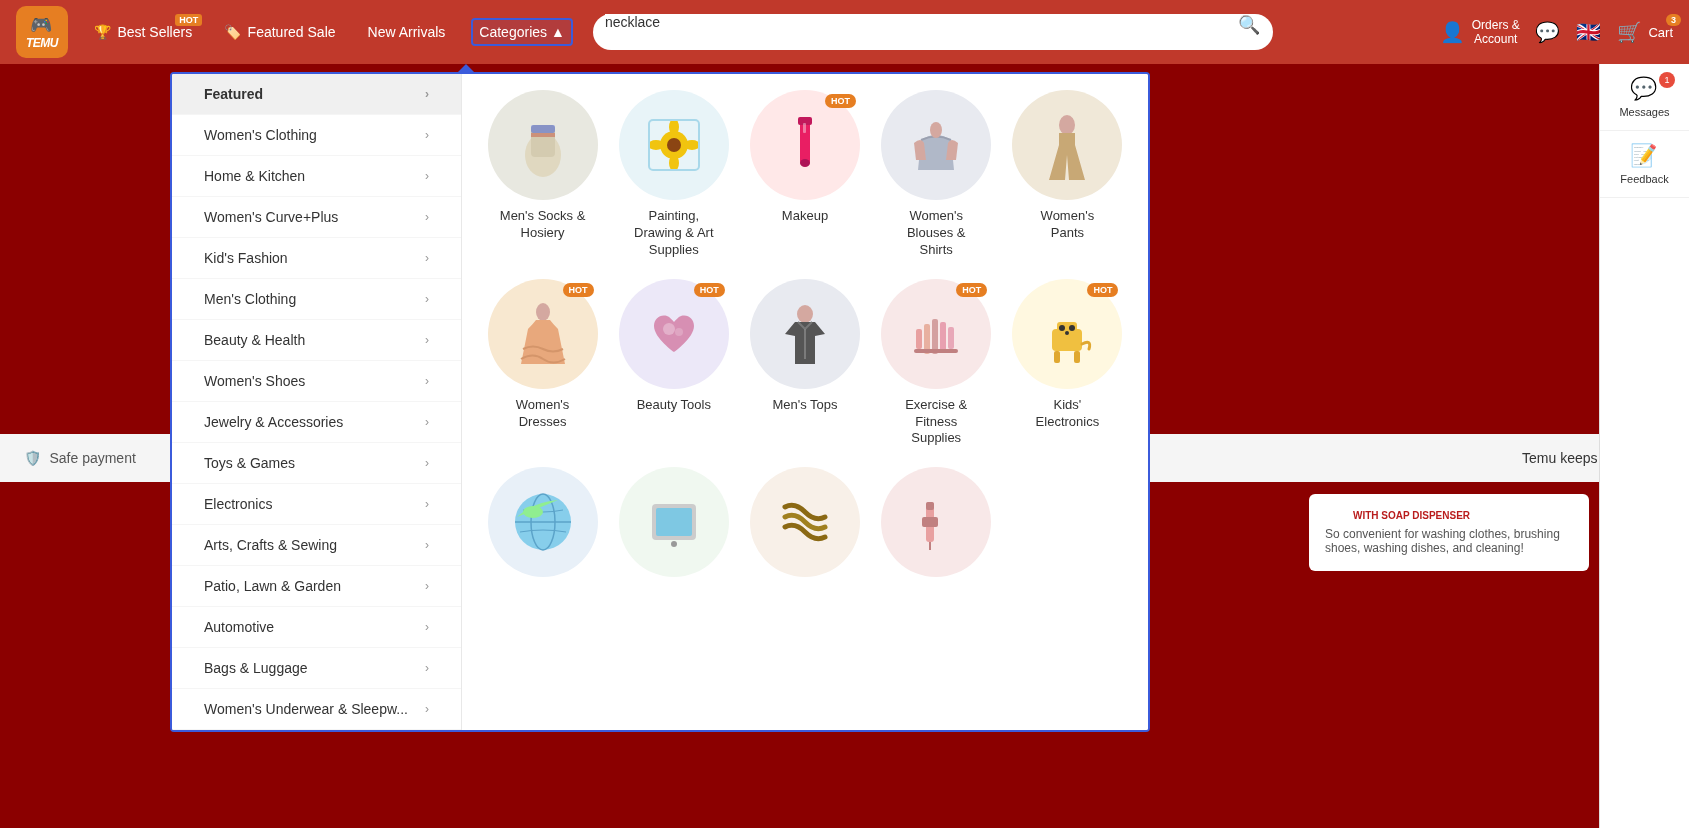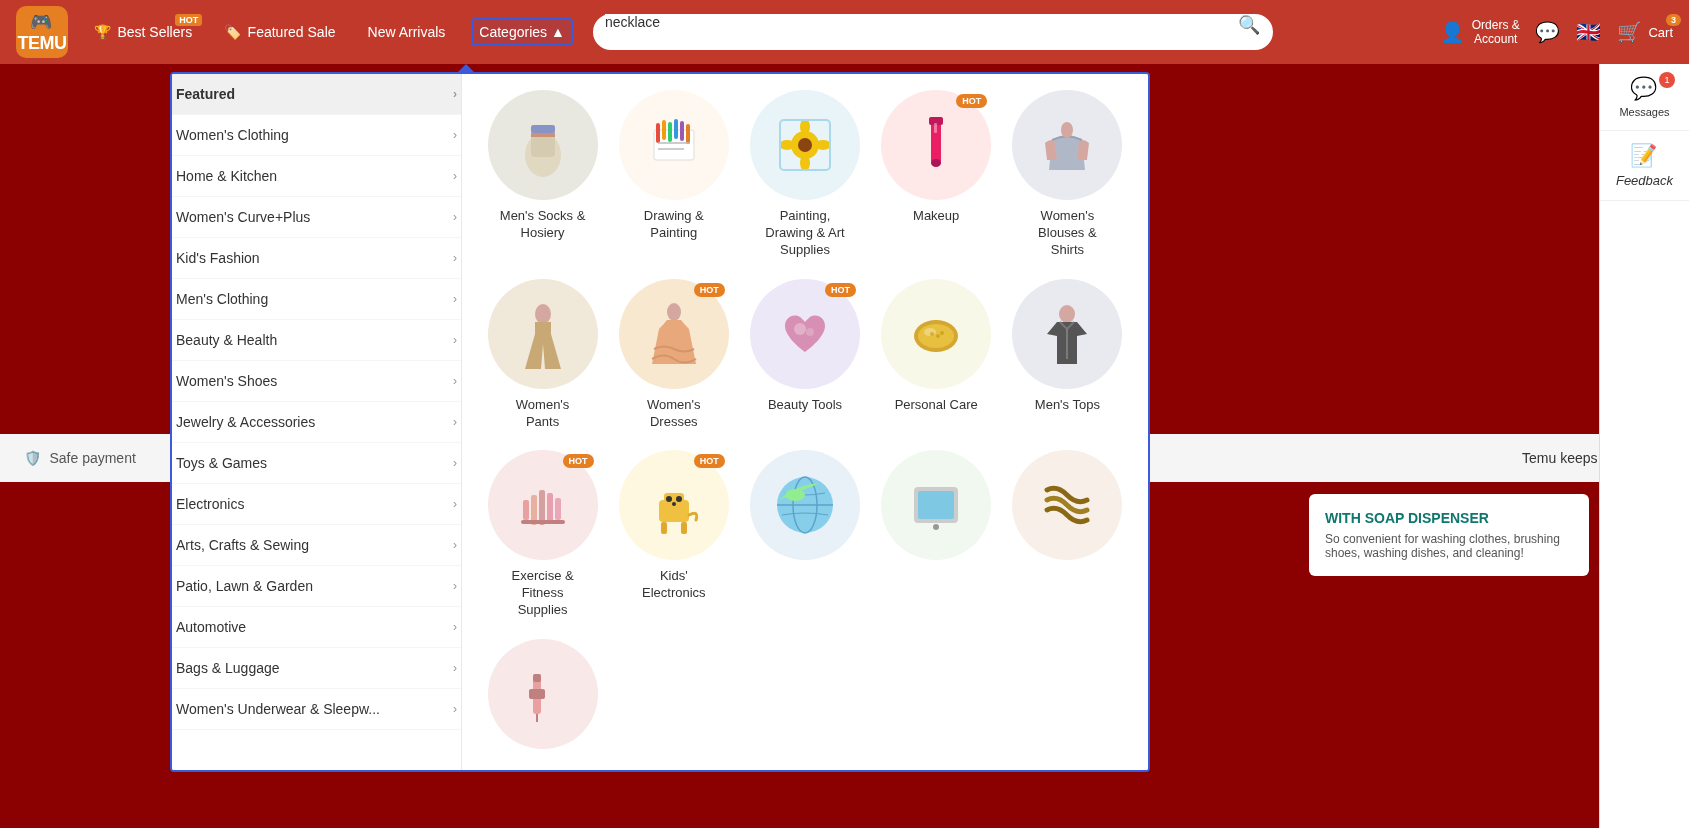--- a/index.html
+++ b/index.html
@@ -23,21 +23,21 @@
       height: 52px;
       display: flex;
       align-items: center;
       justify-content: center;
       color: white;
       font-size: 10px;
       font-weight: bold;
       text-align: center;
       flex-shrink: 0;
     }
-    .logo-text { font-size: 18px; font-weight: 900; letter-spacing: -0.5px; }
+    .logo-text { font-size: 12px; font-weight: 900; letter-spacing: -0.5px; font-style: italic; }
     .nav-item {
       color: white;
       font-size: 14px;
       cursor: pointer;
       display: flex;
       align-items: center;
       gap: 4px;
       white-space: nowrap;
       padding: 4px 6px;
       border-radius: 4px;
@@ -143,21 +143,21 @@
       width: 290px;
       flex-shrink: 0;
       border-right: 1px solid #e8e8e8;
       overflow-y: auto;
       background: white;
     }
     .sidebar-item {
       display: flex;
       align-items: center;
       justify-content: space-between;
-      padding: 12px 4px;
+      padding: 12px 32px;
       font-size: 14px;
       color: #333;
       cursor: pointer;
       border-bottom: 1px solid #f5f5f5;
     }
     .sidebar-item.active { background: #f0f0f0; font-weight: 600; }
     .sidebar-item .chevron { color: #999; font-size: 12px; }
 
     
     .content-area {
@@ -366,21 +366,21 @@
 
   <div class="safe-bar" style="top:370px; position:absolute; width:100%;">
     <span style="margin-right:8px;">🛡️</span>
     <span>Safe payment</span>
     <span style="flex:1;"></span>
     <span style="color:#333; font-size:14px;">Temu keeps you safe</span>
     <span style="color:#c0392b; margin-left:6px;">›</span>
   </div>
 
   <div style="position:absolute; right:100px; top:430px; width:280px; background:white; padding:16px; border-radius:6px;">
-    <div style="color:#0f766e; font-weight:bold; font-size:14px;">WITH SOAP DISPENSER</div>
+    <div style="color:#b91c1c; font-weight:bold; font-size:10px;margin-left:28px;">WITH SOAP DISPENSER</div>
     <div style="font-size:12px; color:#555; margin-top:6px;">So convenient for washing clothes, brushing shoes, washing dishes, and cleaning!</div>
   </div>
 </div>
 
 <div class="dropdown-arrow"></div>
 
 <div class="dropdown-overlay">
 
   <div class="sidebar">
     <div class="sidebar-item active">
@@ -459,40 +459,20 @@
               <ellipse cx="40" cy="50" rx="18" ry="22" fill="#e0d8c0"></ellipse>
               <rect x="28" y="20" width="24" height="32" rx="4" fill="#d4cbb0"></rect>
               <rect x="28" y="20" width="24" height="8" rx="2" fill="#3b5bdb" opacity="0.5"></rect>
               <rect x="28" y="28" width="24" height="4" fill="#c0392b" opacity="0.4"></rect>
             </svg>
           </div>
         </div>
         <div class="product-label">Men's Socks &amp;<br>Hosiery</div>
       </div>
 
-      <div class="product-item">
-        <div class="product-img-wrapper">
-          <div class="product-circle circle-drawing">
-            <svg width="80" height="80" viewBox="0 0 80 80">
-              <rect x="20" y="25" width="40" height="30" rx="2" fill="#fff" stroke="#ddd"></rect>
-
-              <rect x="22" y="18" width="4" height="20" rx="2" fill="#e74c3c"></rect>
-              <rect x="28" y="15" width="4" height="20" rx="2" fill="#f39c12"></rect>
-              <rect x="34" y="17" width="4" height="20" rx="2" fill="#2ecc71"></rect>
-              <rect x="40" y="14" width="4" height="20" rx="2" fill="#3498db"></rect>
-              <rect x="46" y="16" width="4" height="20" rx="2" fill="#9b59b6"></rect>
-              <rect x="52" y="19" width="4" height="20" rx="2" fill="#e67e22"></rect>
-
-              <line x1="24" y1="38" x2="56" y2="38" stroke="#bbb" stroke-width="1.5"></line>
-              <line x1="24" y1="44" x2="50" y2="44" stroke="#bbb" stroke-width="1.5"></line>
-            </svg>
-          </div>
-        </div>
-        <div class="product-label">Drawing &amp;<br>Painting</div>
-      </div>
 
       <div class="product-item">
         <div class="product-img-wrapper">
           <div class="product-circle circle-painting">
             <svg width="80" height="80" viewBox="0 0 80 80">
 
               <circle cx="40" cy="40" r="14" fill="#f1c40f"></circle>
               <circle cx="40" cy="40" r="7" fill="#8B4513"></circle>
               <ellipse cx="40" cy="22" rx="5" ry="8" fill="#f1c40f"></ellipse>
               <ellipse cx="40" cy="58" rx="5" ry="8" fill="#f1c40f"></ellipse>
@@ -580,37 +560,20 @@
               <circle cx="35" cy="35" r="6" fill="rgba(255,255,255,0.3)"></circle>
               <circle cx="45" cy="38" r="4" fill="rgba(255,255,255,0.2)"></circle>
             </svg>
           </div>
           <span class="product-hot-badge">HOT</span>
         </div>
         <div class="product-label">Beauty Tools</div>
       </div>
 
 
-      <div class="product-item">
-        <div class="product-img-wrapper">
-          <div class="product-circle circle-personal">
-            <svg width="80" height="80" viewBox="0 0 80 80">
-
-              <ellipse cx="40" cy="42" rx="22" ry="16" fill="#d4a830"></ellipse>
-              <ellipse cx="40" cy="42" rx="18" ry="12" fill="#e8c040"></ellipse>
-              <ellipse cx="34" cy="38" rx="6" ry="4" fill="rgba(255,255,255,0.3)"></ellipse>
-
-              <circle cx="36" cy="40" r="2" fill="rgba(180,140,0,0.5)"></circle>
-              <circle cx="42" cy="42" r="2" fill="rgba(180,140,0,0.5)"></circle>
-              <circle cx="46" cy="39" r="2" fill="rgba(180,140,0,0.5)"></circle>
-            </svg>
-          </div>
-        </div>
-        <div class="product-label">Personal Care</div>
-      </div>
 
       <div class="product-item">
         <div class="product-img-wrapper">
           <div class="product-circle circle-men-tops">
             <svg width="80" height="80" viewBox="0 0 80 80">
 
               <ellipse cx="40" cy="20" rx="8" ry="9" fill="#d4a8a0"></ellipse>
               <path d="M30 28 L20 40 L30 42 L30 70 L50 70 L50 42 L60 40 L50 28 Z" fill="#555"></path>
 
               <path d="M33 28 L40 35 L47 28" fill="none" stroke="#777" stroke-width="2"></path>
@@ -732,15 +695,15 @@
 </div>
 
 <div class="right-sidebar">
   <div class="right-sidebar-item">
     <span style="font-size:22px;">💬</span>
     <span class="msg-badge">1</span>
     <span style="font-size:11px;">Messages</span>
   </div>
   <div class="right-sidebar-item">
     <span style="font-size:22px;">📝</span>
-    <span style="font-size:13px;font-style:italic;">Feedback</span>
+    <span style="font-size:11px;">Feedback</span>
   </div>
 </div>
 
 </body></html>

